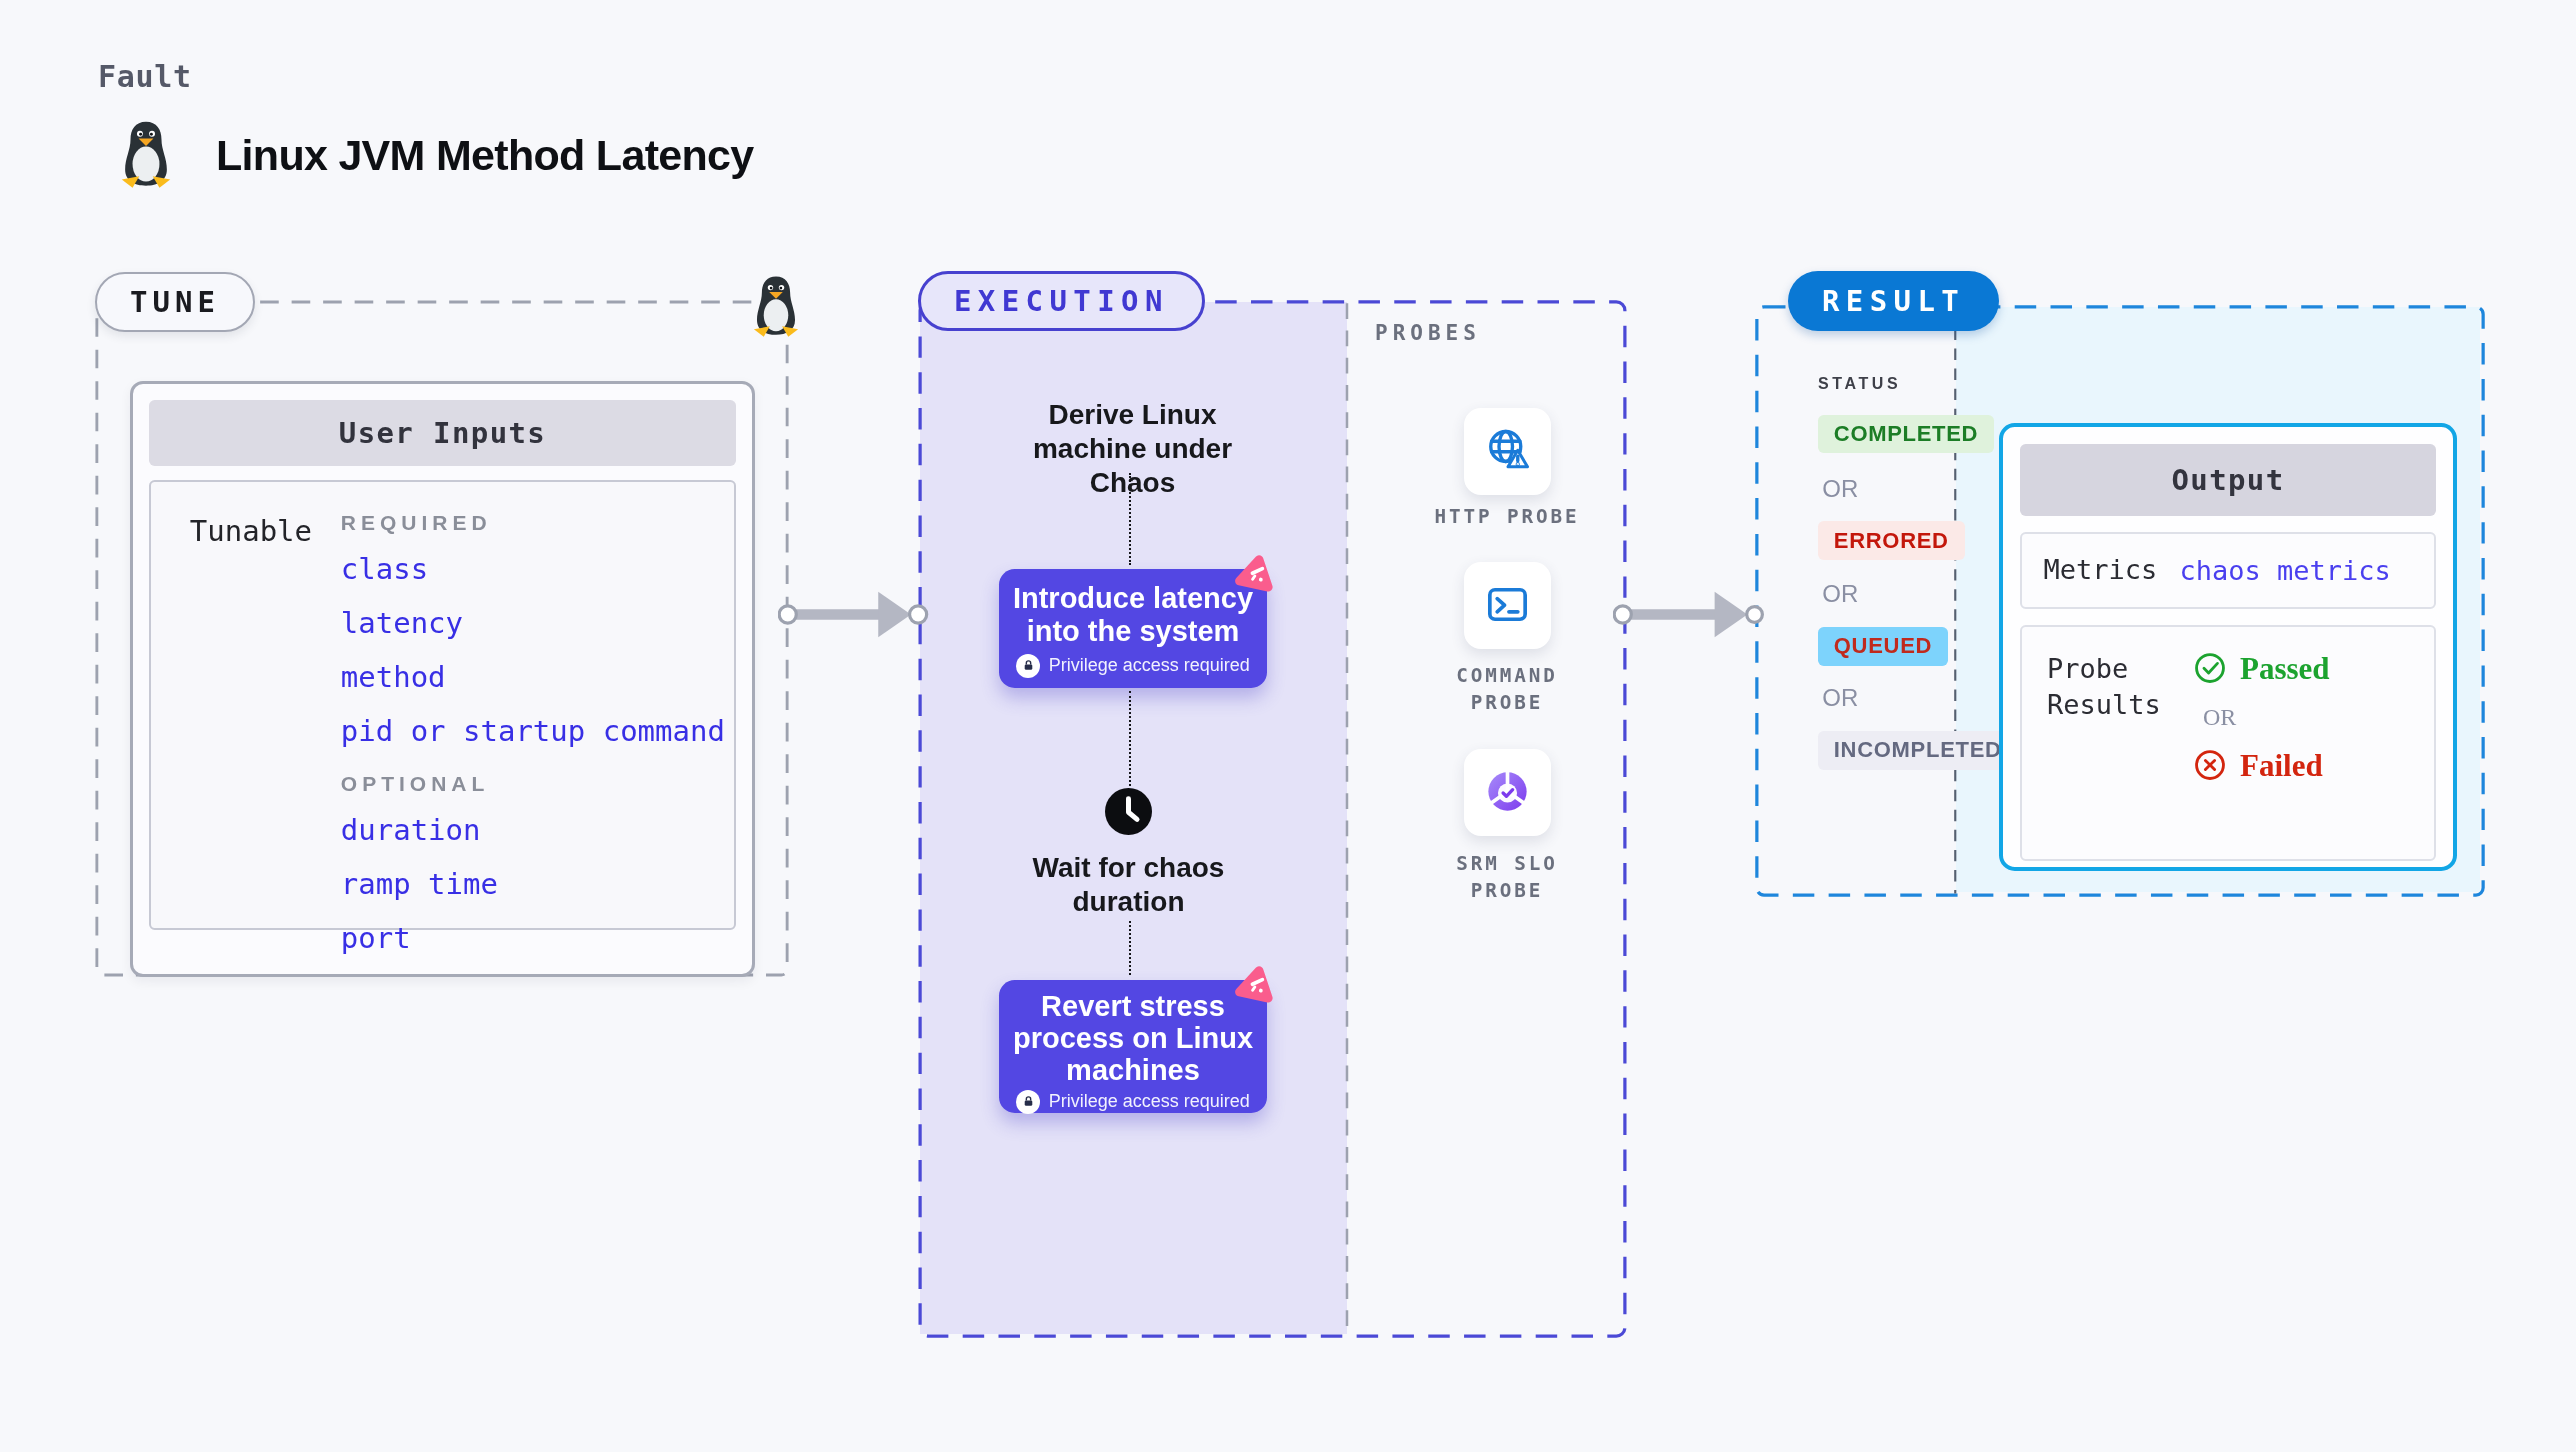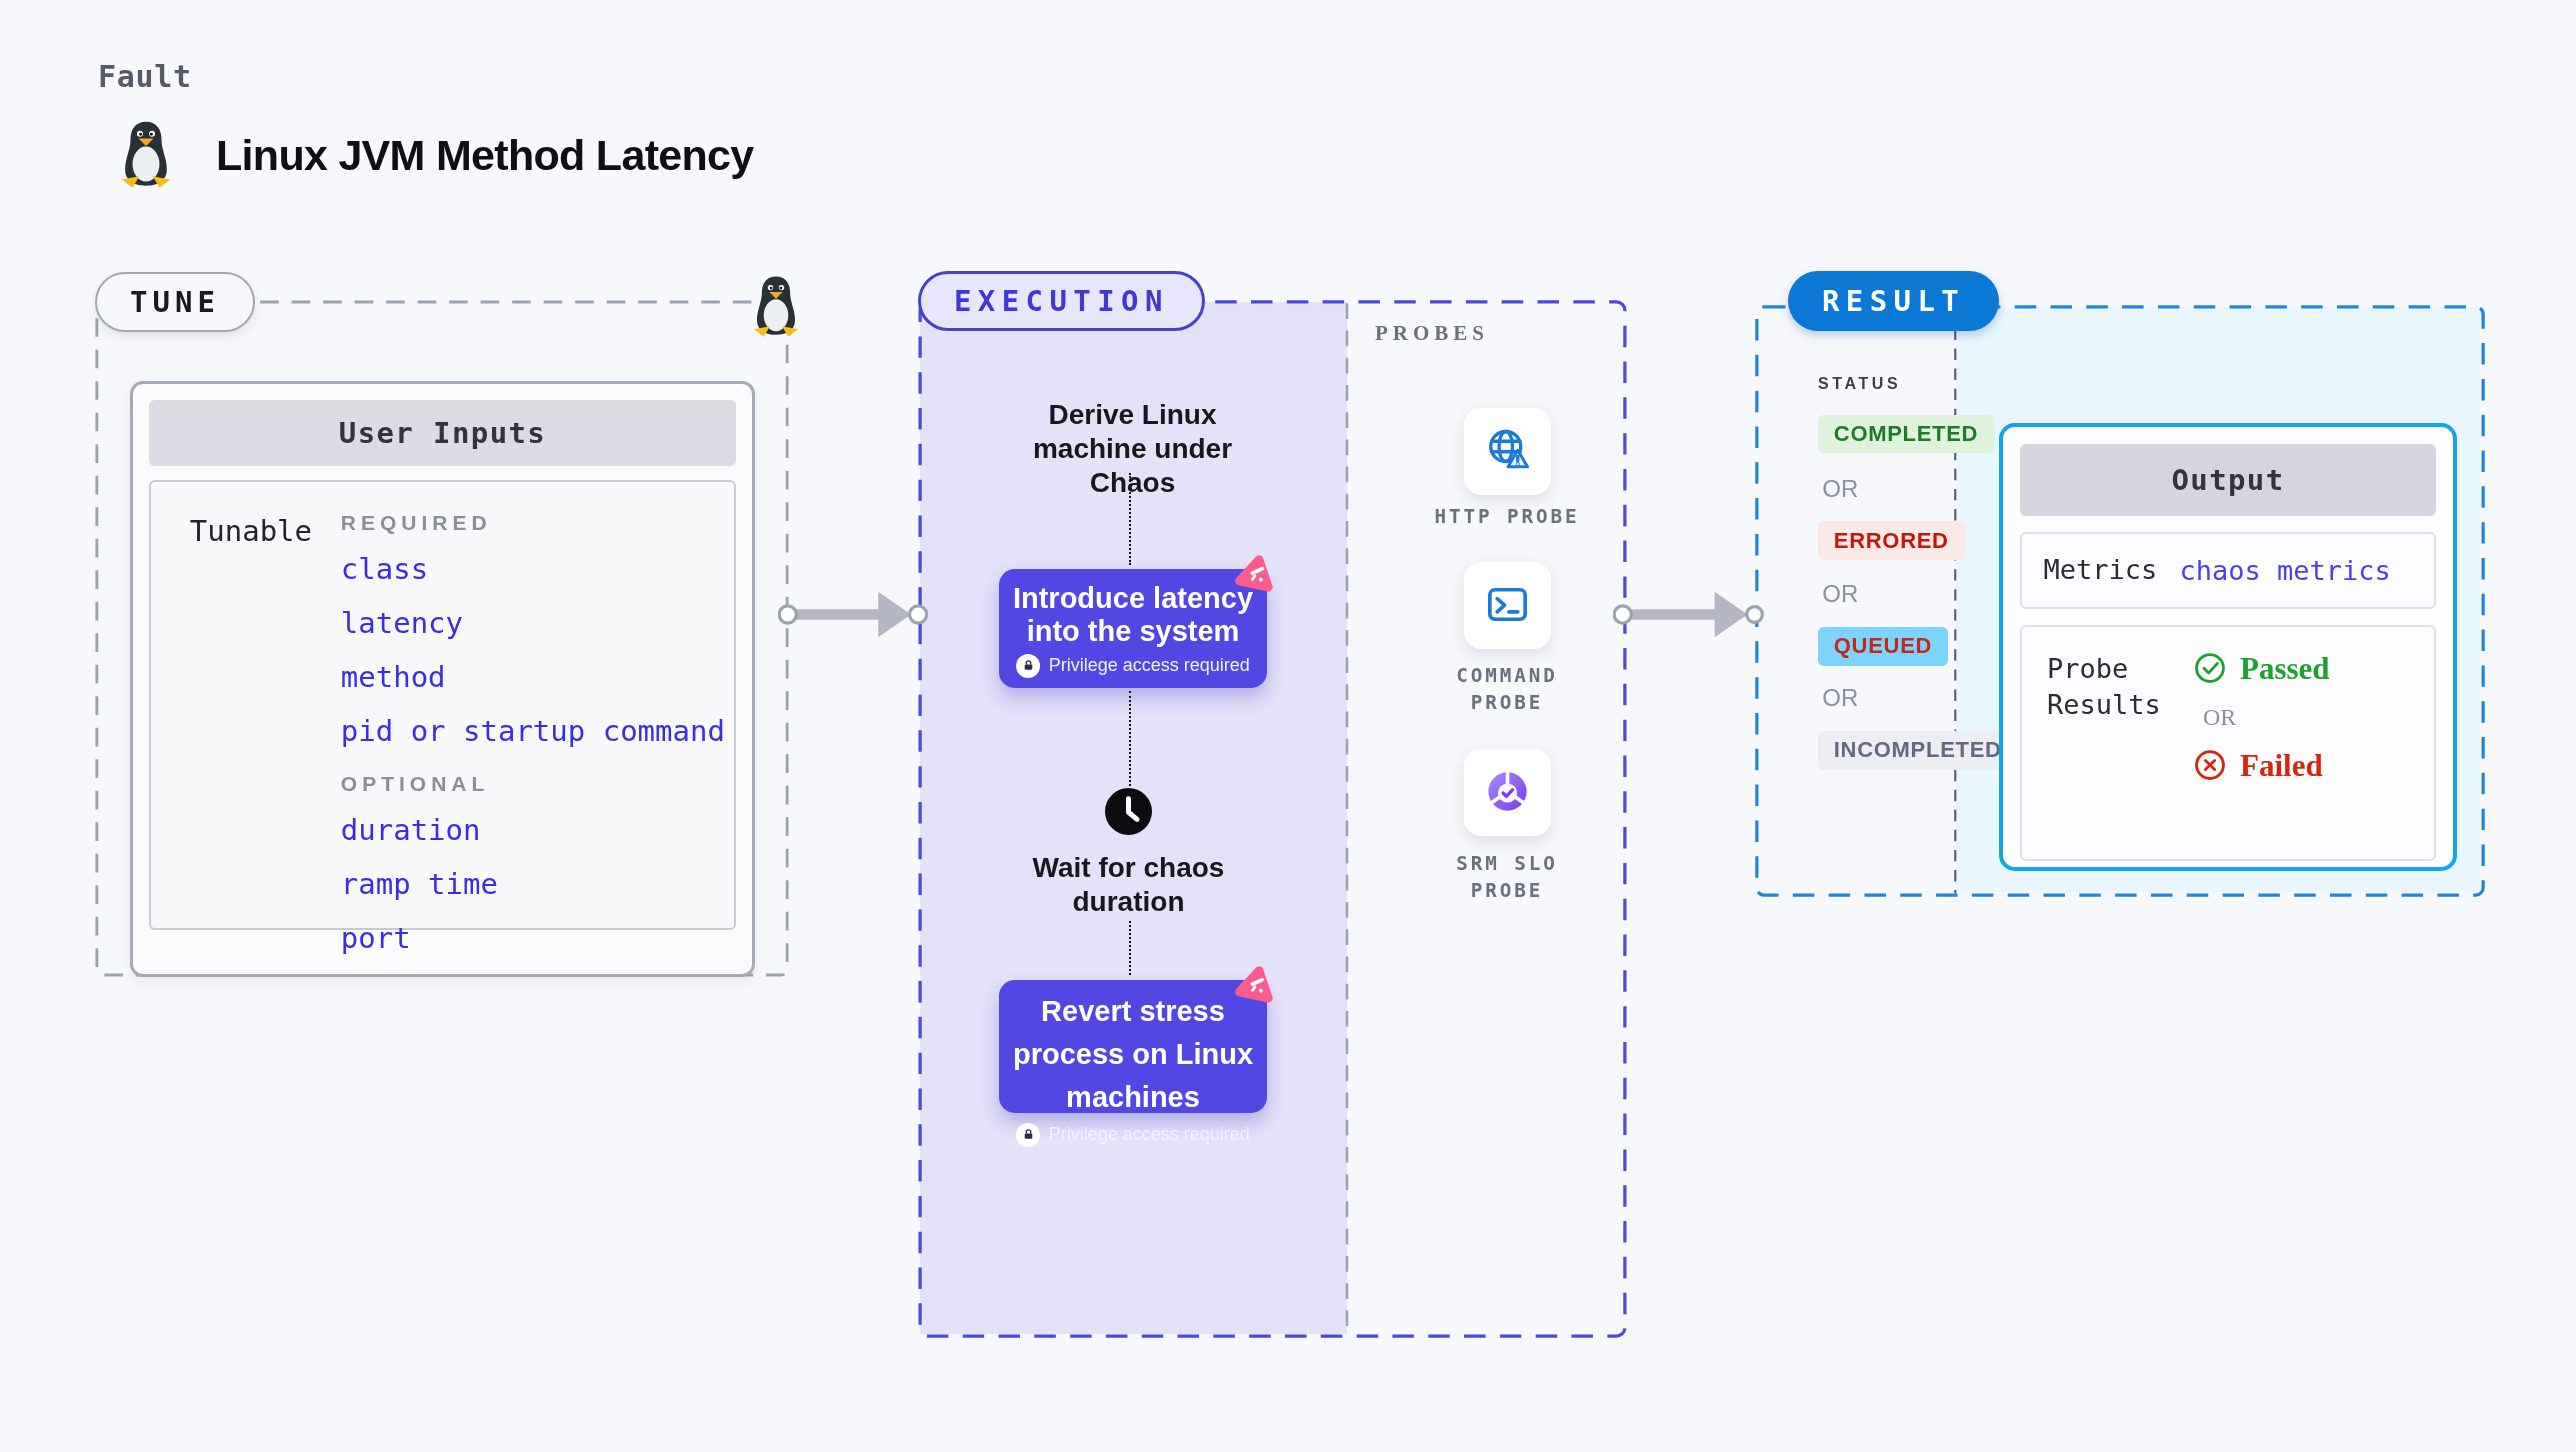--- a/index.html
+++ b/index.html
@@ -57,21 +57,21 @@
   .privilege-row { display:flex; align-items:center; justify-content:center; gap:8.6px; margin-top:5.7px; }
   .privilege-circle { width:24px; height:24px; border-radius:50%; background:#fff; display:flex;
       align-items:center; justify-content:center; }
   .privilege-text { font-size:18px; color:#F2F2FE; }
   .pink-badge { z-index:3; }
   .clock-wrap { left:1105px; top:788px; z-index:2; }
   .wait-step { left:1014px; top:851px; width:229px; text-align:center; font-size:28px; font-weight:bold;
       color:#17181C; line-height:34px; z-index:2; }
 
   
-  .probes-label { left:1375px; top:321px; font-size:21px; font-weight:bold; color:#6B707E; letter-spacing:5px; z-index:2;font-family:Liberation Serif, serif; }
+  .probes-label { left:1375px; top:321px; font-size:21px; font-weight:bold; color:#6B707E; letter-spacing:5px; z-index:2; }
   .probe-card { left:1464px; width:87px; height:87px; background:#FFFFFF; border-radius:17px; z-index:2;
       box-shadow:0 5.7px 14.3px rgba(50,60,90,.12); display:flex; align-items:center; justify-content:center; cursor:pointer; }
   .probe-label { left:1414px; width:186px; text-align:center; font-family:"DejaVu Sans Mono",monospace;
       font-size:19.3px; font-weight:bold; color:#6B707E; letter-spacing:2.9px; line-height:26.5px; z-index:2; }
 
   
   .status-col { left:1818px; top:375px; display:flex; flex-direction:column; align-items:flex-start; z-index:2; }
   .status-label { font-size:16px; font-weight:bold; color:#3E4049; letter-spacing:3.6px; margin-bottom:21.5px; }
   .badge { display:inline-block; padding:6.4px 15.8px; border-radius:5.7px; font-size:22px; font-weight:bold; letter-spacing:0.7px; }
   .badge.completed   { background:#DFF2DC; color:#1C7D26; margin-bottom:21.5px; }
@@ -197,21 +197,21 @@
   <svg width="47" height="47" viewBox="0 0 66 66">
     <circle cx="33" cy="33" r="33" fill="#0C0D10"></circle>
     <path d="M33 15 V34 L45 44" stroke="#fff" stroke-width="7" fill="none" stroke-linecap="round" stroke-linejoin="round"></path>
   </svg>
 </span>
 <div class="abs wait-step">Wait for chaos duration</div>
 
 <div class="abs dotted-line" style="left:1129px; top:921px; height:54px;"></div>
 
 <div class="abs chaos-node" style="top:980px; height:133px; padding-top:10px;">
-  <div class="node-title" style="line-height:43px;">Revert stress process on Linux machines</div>
+  <div class="node-title" style="line-height:32px;">Revert stress process on Linux machines</div>
   <div class="privilege-row" style="margin-top:3.6px;">
     <span class="privilege-circle">
       <svg width="13" height="13" viewBox="0 0 24 24">
           <rect x="5" y="10" width="14" height="10" rx="2.5" fill="#262D49"></rect>
           <path d="M8 10 V7.5 a4 4 0 0 1 8 0 V10" stroke="#262D49" stroke-width="2.6" fill="none"></path>
         </svg>
     </span>
     <span class="privilege-text">Privilege access required</span>
   </div>
 </div>

